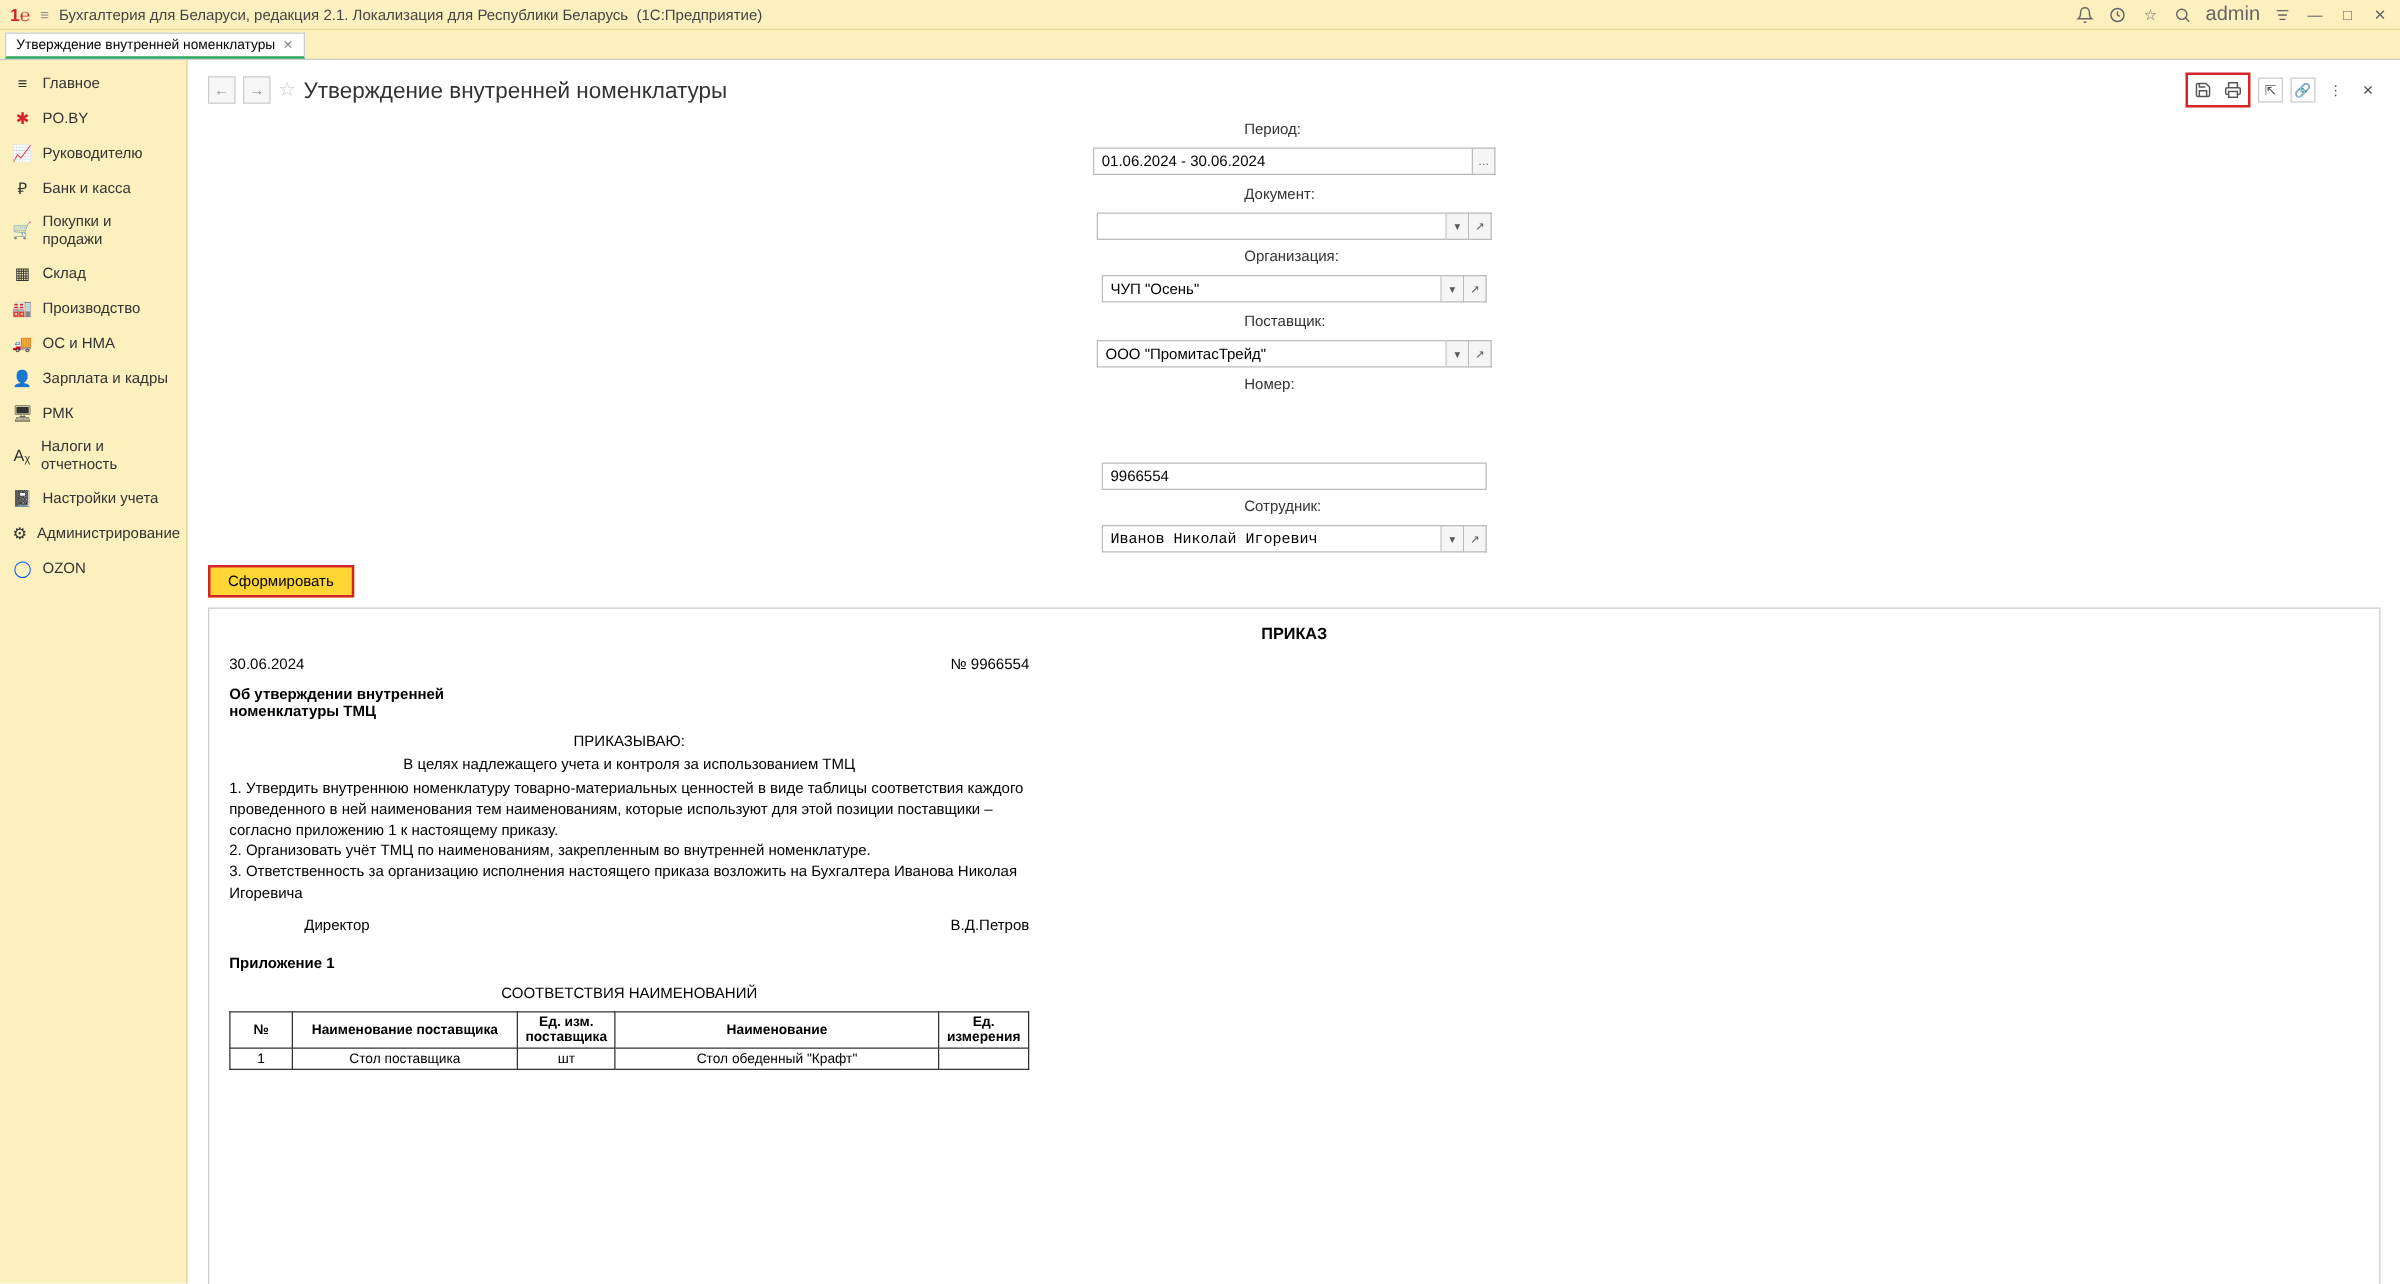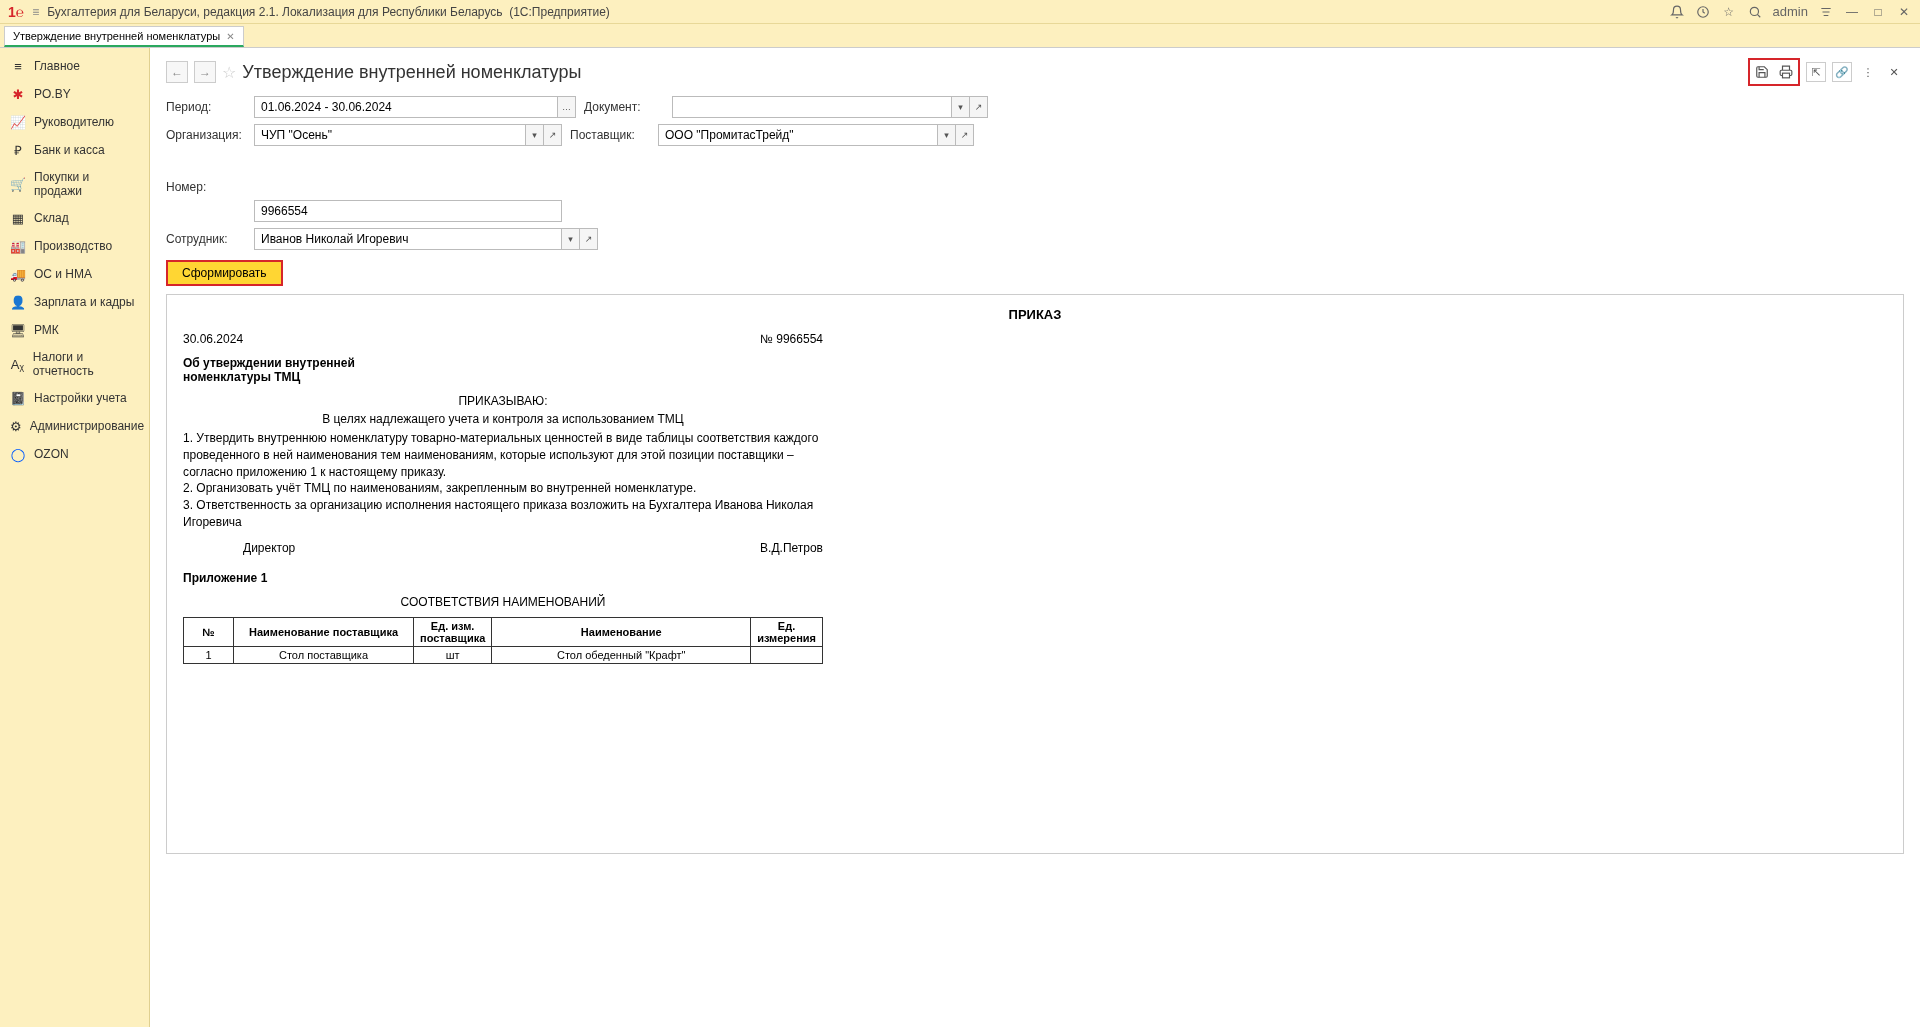--- a/index.html
+++ b/index.html
@@ -25,21 +25,21 @@
 .content { flex: 1; background: #fff; padding: 10px 16px; overflow: auto; }
 .page-header { display: flex; align-items: center; gap: 6px; margin-bottom: 10px; }
 .nav-arrow { width: 22px; height: 22px; border: 1px solid #ccc; background: #f7f7f7; display: flex; align-items: center; justify-content: center; color: #888; cursor: pointer; }
 .star { color: #ccc; font-size: 16px; cursor: pointer; }
 .page-title { font-size: 18px; color: #333; }
 .page-actions { margin-left: auto; display: flex; gap: 6px; align-items: center; }
 .action-btn { width: 20px; height: 20px; border: 1px solid #ccc; display: flex; align-items: center; justify-content: center; cursor: pointer; color: #555; font-size: 11px; }
 .highlight-actions { border: 2px solid #d6252a; padding: 2px; display: flex; gap: 4px; }
 
 .form { margin-bottom: 8px; }
-.form-row { display: flex; align-items: center; margin-bottom: 6px; gap: 8px; }
+.form-row { display: flex; align-items: center; margin-bottom: 6px; gap: 8px; flex-direction: column; }
 .form-label { width: 80px; color: #333; font-size: 12px; }
 .form-group { display: flex; align-items: center; }
 .input-text { border: 1px solid #bbb; padding: 3px 6px; font-size: 12px; background: #fff; height: 22px; }
 .input-btn { border: 1px solid #bbb; border-left: none; width: 18px; height: 22px; background: #f5f5f5; cursor: pointer; display: flex; align-items: center; justify-content: center; font-size: 9px; color: #555; }
 .generate-btn { background: #ffd633; border: 2px solid #d6252a; padding: 4px 14px; font-size: 12px; cursor: pointer; margin-top: 4px; }
 
 .report { border: 1px solid #ccc; margin-top: 8px; padding: 12px 16px; min-height: 560px; }
 .report-title { text-align: center; font-weight: bold; font-size: 13px; margin-bottom: 10px; }
 .report-line { display: flex; justify-content: space-between; margin-bottom: 10px; max-width: 640px; }
 .report-subtitle { font-weight: bold; margin-bottom: 10px; max-width: 200px; }
@@ -77,21 +77,21 @@
           <path d="M12 7v5l3 2"></path>
         </svg>
     </span>
     <span class="titlebar-icon">☆</span>
     <span class="titlebar-icon">
       <svg viewBox="0 0 24 24" fill="none" stroke="currentColor" stroke-width="2">
           <circle cx="11" cy="11" r="7"></circle>
           <path d="M21 21l-5-5"></path>
         </svg>
     </span>
-    <span style="font-size:13px;">admin</span>
+    <span style="font-size:16px;">admin</span>
     <span class="titlebar-icon">
       <svg viewBox="0 0 24 24" fill="none" stroke="currentColor" stroke-width="2">
           <path d="M4 6h16M6 12h12M8 18h8"></path>
         </svg>
     </span>
     <span class="titlebar-icon">—</span>
     <span class="titlebar-icon">□</span>
     <span class="titlebar-icon">✕</span>
   </div>
 </div>
@@ -220,21 +220,21 @@
           <span class="input-btn">↗</span>
         </div>
       </div>
       <div class="form-row">
         <span class="form-label">Номер:</span>
         <input class="input-text" style="width: 308px; margin-top: 48px;" value="9966554">
       </div>
       <div class="form-row">
         <span class="form-label">Сотрудник:</span>
         <div class="form-group">
-          <input class="input-text" style="width: 308px;" value="Иванов Николай Игоревич">
+          <input class="input-text" style="width: 272px; font-family: Liberation Mono, monospace;" value="Иванов Николай Игоревич">
           <span class="input-btn">▾</span>
           <span class="input-btn">↗</span>
         </div>
       </div>
       <button class="generate-btn">Сформировать</button>
     </div>
 
     <div class="report">
       <div class="report-title">ПРИКАЗ</div>
       <div class="report-line">

